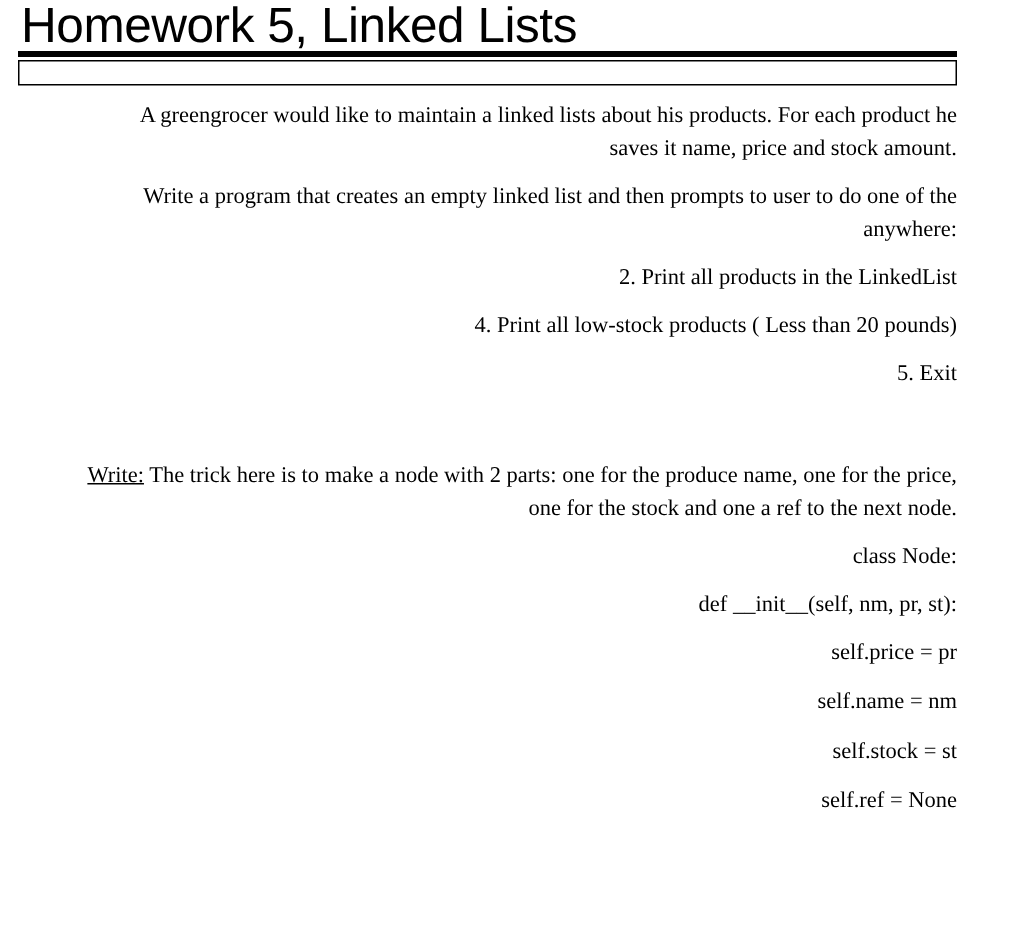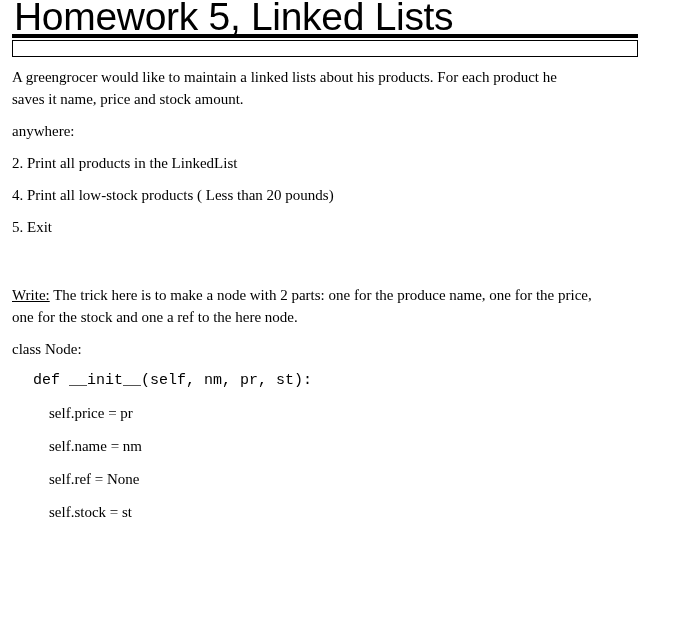--- a/index.html
+++ b/index.html
@@ -10,41 +10,41 @@
     color: #000000;
     font-family: "Liberation Serif", serif;
     font-size: 15px;
     overflow: hidden;
   }
   .page { padding: 0 36px 0 12px; }
 
   .doc-title {
     font-family: "Liberation Sans", sans-serif;
     font-weight: 300;
-    font-size: 39px;
+    font-size: 33px;
     line-height: 34px;
     letter-spacing: -0.3px;
     margin: 0 0 0 2px;
     white-space: nowrap;
   }
   .title-rule { height: 4px; background: #000000; }
   .empty-box {
     margin-top: 2px;
     height: 15px;
     border: 1px solid #000000;
     background: #ffffff;
   }
 
-  .para { margin: 0 0 10px 0; line-height: 22px; }
+  .para { margin: 0 0 10px 0; line-height: 22px; text-align: right; }
   .first-para { margin-top: 9px; }
   .line { line-height: 22px; white-space: nowrap; }
   .spacer { height: 36px; }
   .u { text-decoration: underline; }
 
-  .code-def  { padding-left: 21px; font-family: Liberation Mono, monospace; }
+  .code-def  { padding-left: 21px; }
   .code-body { padding-left: 37px; margin-bottom: 11px; }
 
   .caret {
     display: inline-block;
     width: 1px;
     height: 17px;
     background: #000000;
     vertical-align: -3px;
   }
 </style>
@@ -56,36 +56,37 @@
   <h1 class="doc-title">Homework 5, Linked Lists</h1>
   <div class="title-rule"></div>
   <div class="empty-box"></div>
 
   <div class="para first-para">
     <div class="line">A greengrocer would like to maintain a linked lists about his products. For each product he</div>
     <div class="line">saves it name, price and stock amount.</div>
   </div>
 
   <div class="para">
+    <div class="line">Write a program that creates an empty linked list and then prompts to user to do one of the</div>
     <div class="line">anywhere:</div>
   </div>
 
   <div class="para">2. Print all products in the LinkedList</div>
 
 
   <div class="para">4. Print all low-stock products ( Less than 20 pounds)</div>
   <div class="para">5. Exit</div>
 
   <div class="spacer"></div>
 
   <div class="para">
     <div class="line"><span class="u">Write:</span><span> The trick here is to make a node with 2 parts: one for the produce name, one for the price,</span></div>
-    <div class="line">one for the stock and one a ref to the here node.</div>
+    <div class="line">one for the stock and one a ref to the next node.</div>
   </div>
 
   <div class="para">class Node:</div>
   <div class="para code-def">def __init__(self, nm, pr, st):</div>
   <div class="para code-body">self.price = pr</div>
   <div class="para code-body">self.name = nm</div>
+  <div class="para code-body">self.stock = st</div>
   <div class="para code-body">self.ref = None</div>
-  <div class="para code-body">self.stock = st</div>
 
 </div>
 
 </body></html>

